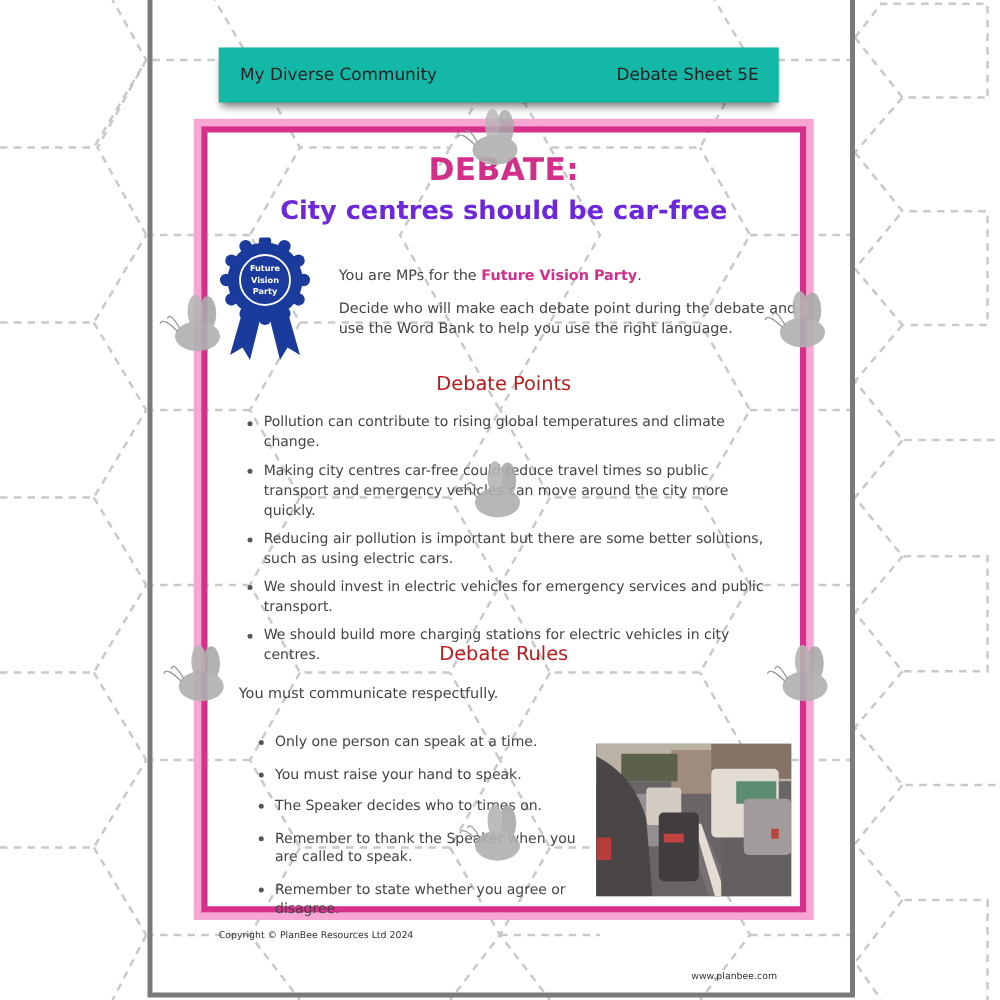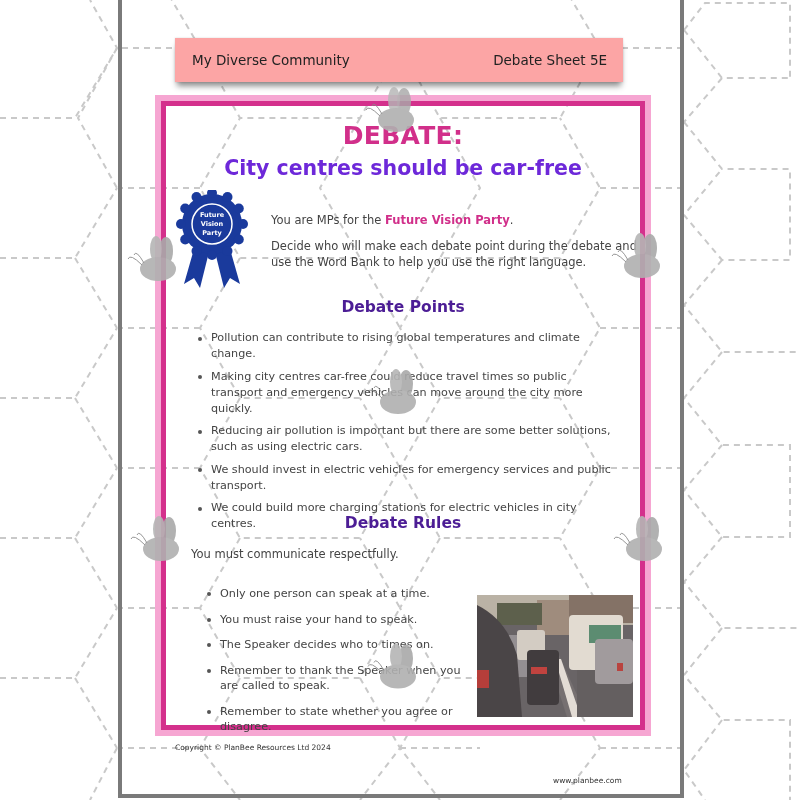--- a/index.html
+++ b/index.html
@@ -8,21 +8,21 @@
 
   .hexbg { position: absolute; inset: 0; width: 800px; height: 800px; z-index: 0; }
 
   .page {
     position: absolute; left: 118px; top: -4px; width: 566px; height: 802px;
     border: 4px solid #7a7a7a; background: transparent; z-index: 1;
   }
 
   .header-box {
     position: absolute; left: 175px; top: 38px; width: 448px; height: 44px;
-    background: #fca5a5;
+    background: #14b8a6;
     box-shadow: 0 6px 6px -2px rgba(0,0,0,0.45), 0 0 2px rgba(0,0,0,0.15);
     display: flex; align-items: center; justify-content: space-between;
     padding: 0 16px 0 17px; z-index: 3;
     font-size: 13.5px; color: #222;
   }
 
   .frame {
     position: absolute; left: 155px; top: 95px; width: 496px; height: 641px;
     border: 6px solid #f6a6d2; z-index: 2;
   }
@@ -42,21 +42,21 @@
   }
 
   .rosette { position: absolute; left: 176px; top: 190px; width: 72px; height: 100px; }
 
   .intro1 { position: absolute; left: 271px; top: 213px; font-size: 11.5px; color: #444; }
   .intro1 .party { color: #d12f8a; font-weight: bold; }
   .intro2 { position: absolute; left: 271px; top: 238px; width: 375px; font-size: 11.5px; line-height: 16px; color: #444; }
 
   .sec-heading {
     position: absolute; left: 160px; width: 486px; text-align: center;
-    font-size: 15.5px; font-weight: bold; color: #4c1d95;
+    font-size: 15.5px; font-weight: normal; color: #b91c1c;
   }
 
   ul.points { position: absolute; left: 196px; top: 330px; width: 420px; list-style: none; }
   ul.points li {
     position: relative; padding-left: 15px; font-size: 11.2px; line-height: 16px; color: #444; margin-bottom: 6.5px;
   }
   ul.points li::before {
     content: ""; position: absolute; left: 2px; top: 6.5px; width: 4px; height: 4px; border-radius: 50%; background: #555;
   }
 
@@ -180,21 +180,21 @@
 
   <div class="intro1"><span>You are MPs for the </span><span class="party">Future Vision Party</span><span>.</span></div>
   <div class="intro2">Decide who will make each debate point during the debate and use the Word Bank to help you use the right language.</div>
 
   <div class="sec-heading" style="top:298px;">Debate Points</div>
   <ul class="points">
     <li>Pollution can contribute to rising global temperatures and climate change.</li>
     <li>Making city centres car-free could reduce travel times so public transport and emergency vehicles can move around the city more quickly.</li>
     <li>Reducing air pollution is important but there are some better solutions, such as using electric cars.</li>
     <li>We should invest in electric vehicles for emergency services and public transport.</li>
-    <li>We could build more charging stations for electric vehicles in city centres.</li>
+    <li>We should build more charging stations for electric vehicles in city centres.</li>
   </ul>
 
   <div class="sec-heading" style="top:514px;">Debate Rules</div>
   <div class="rules-intro">You must communicate respectfully.</div>
   <ul class="rules">
     <li>Only one person can speak at a time.</li>
     <li>You must raise your hand to speak.</li>
     <li>The Speaker decides who to times on.</li>
     <li>Remember to thank the Speaker when you are called to speak.</li>
     <li>Remember to state whether you agree or disagree.</li>

